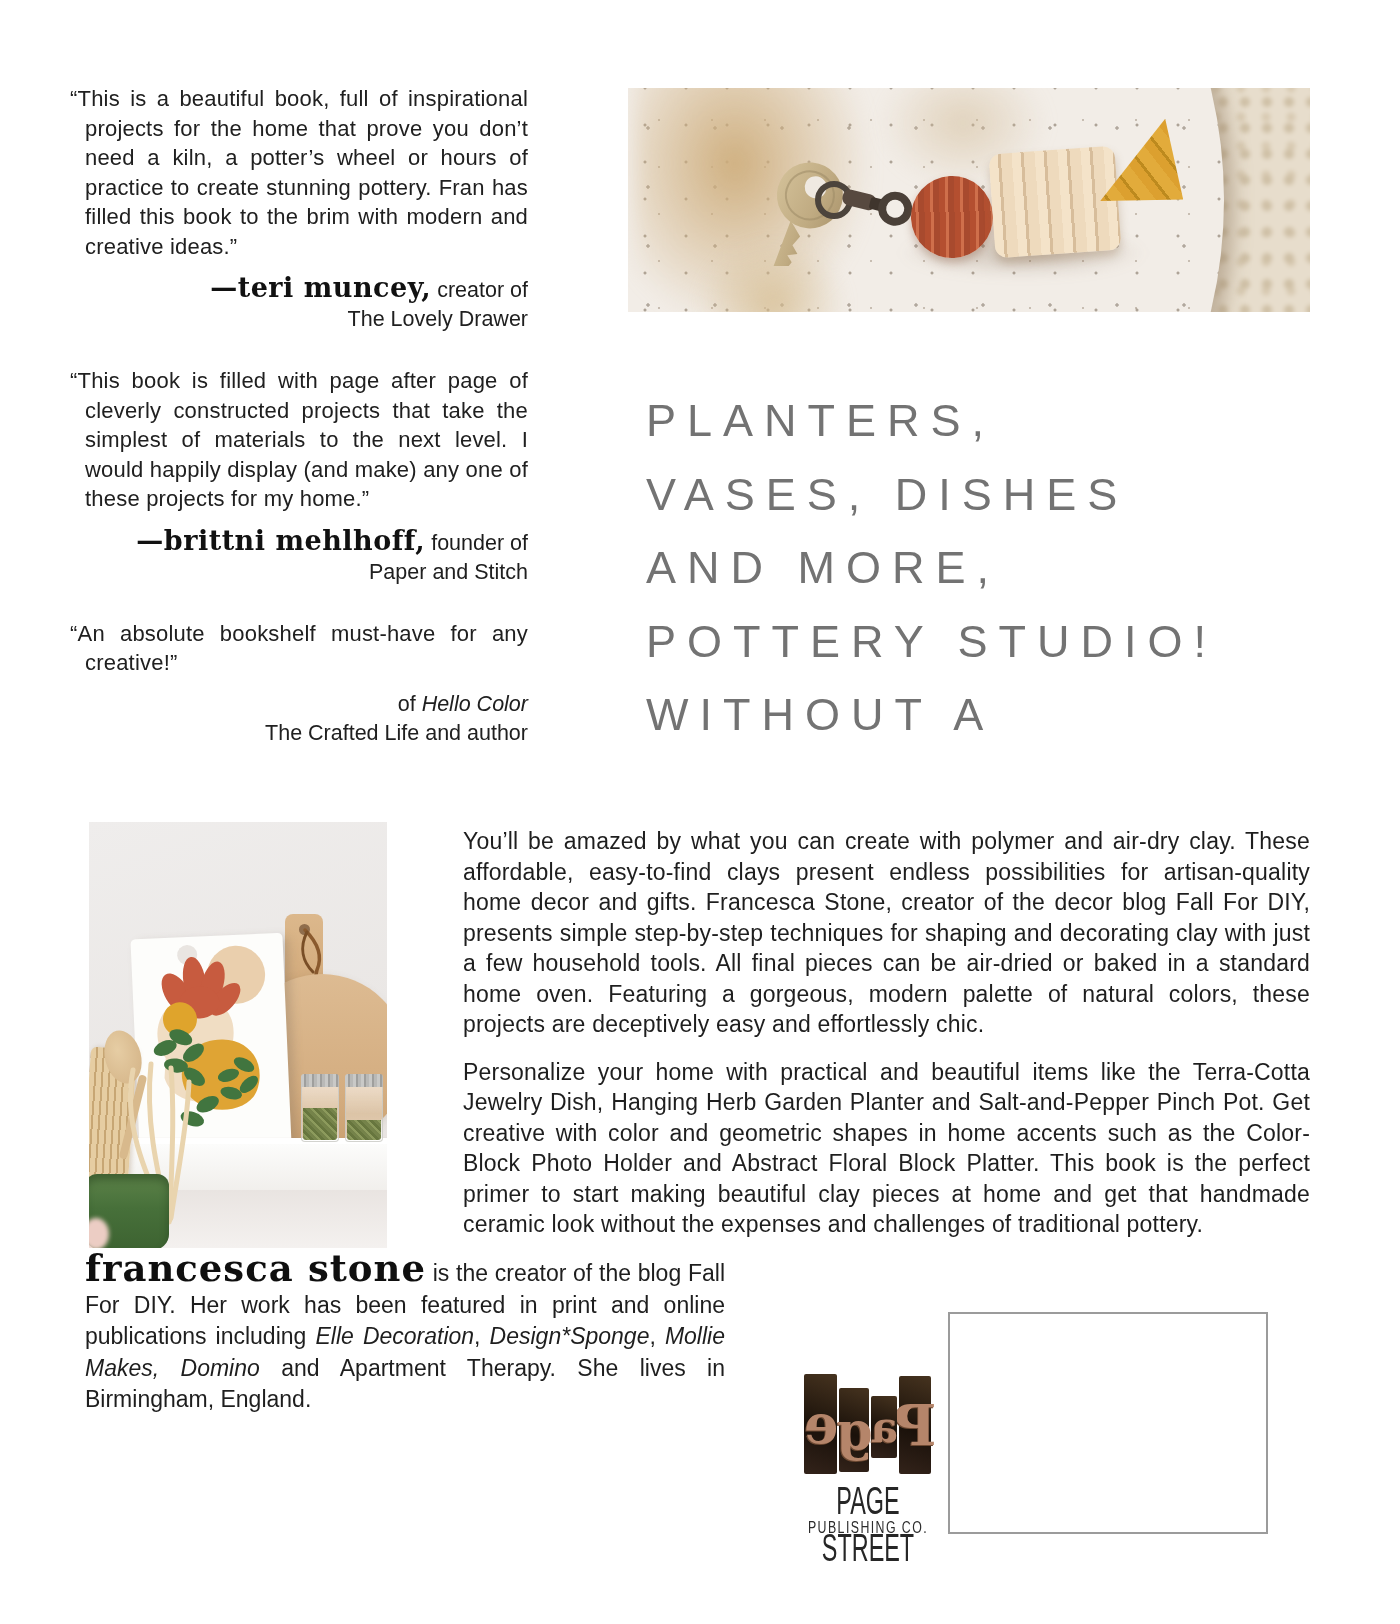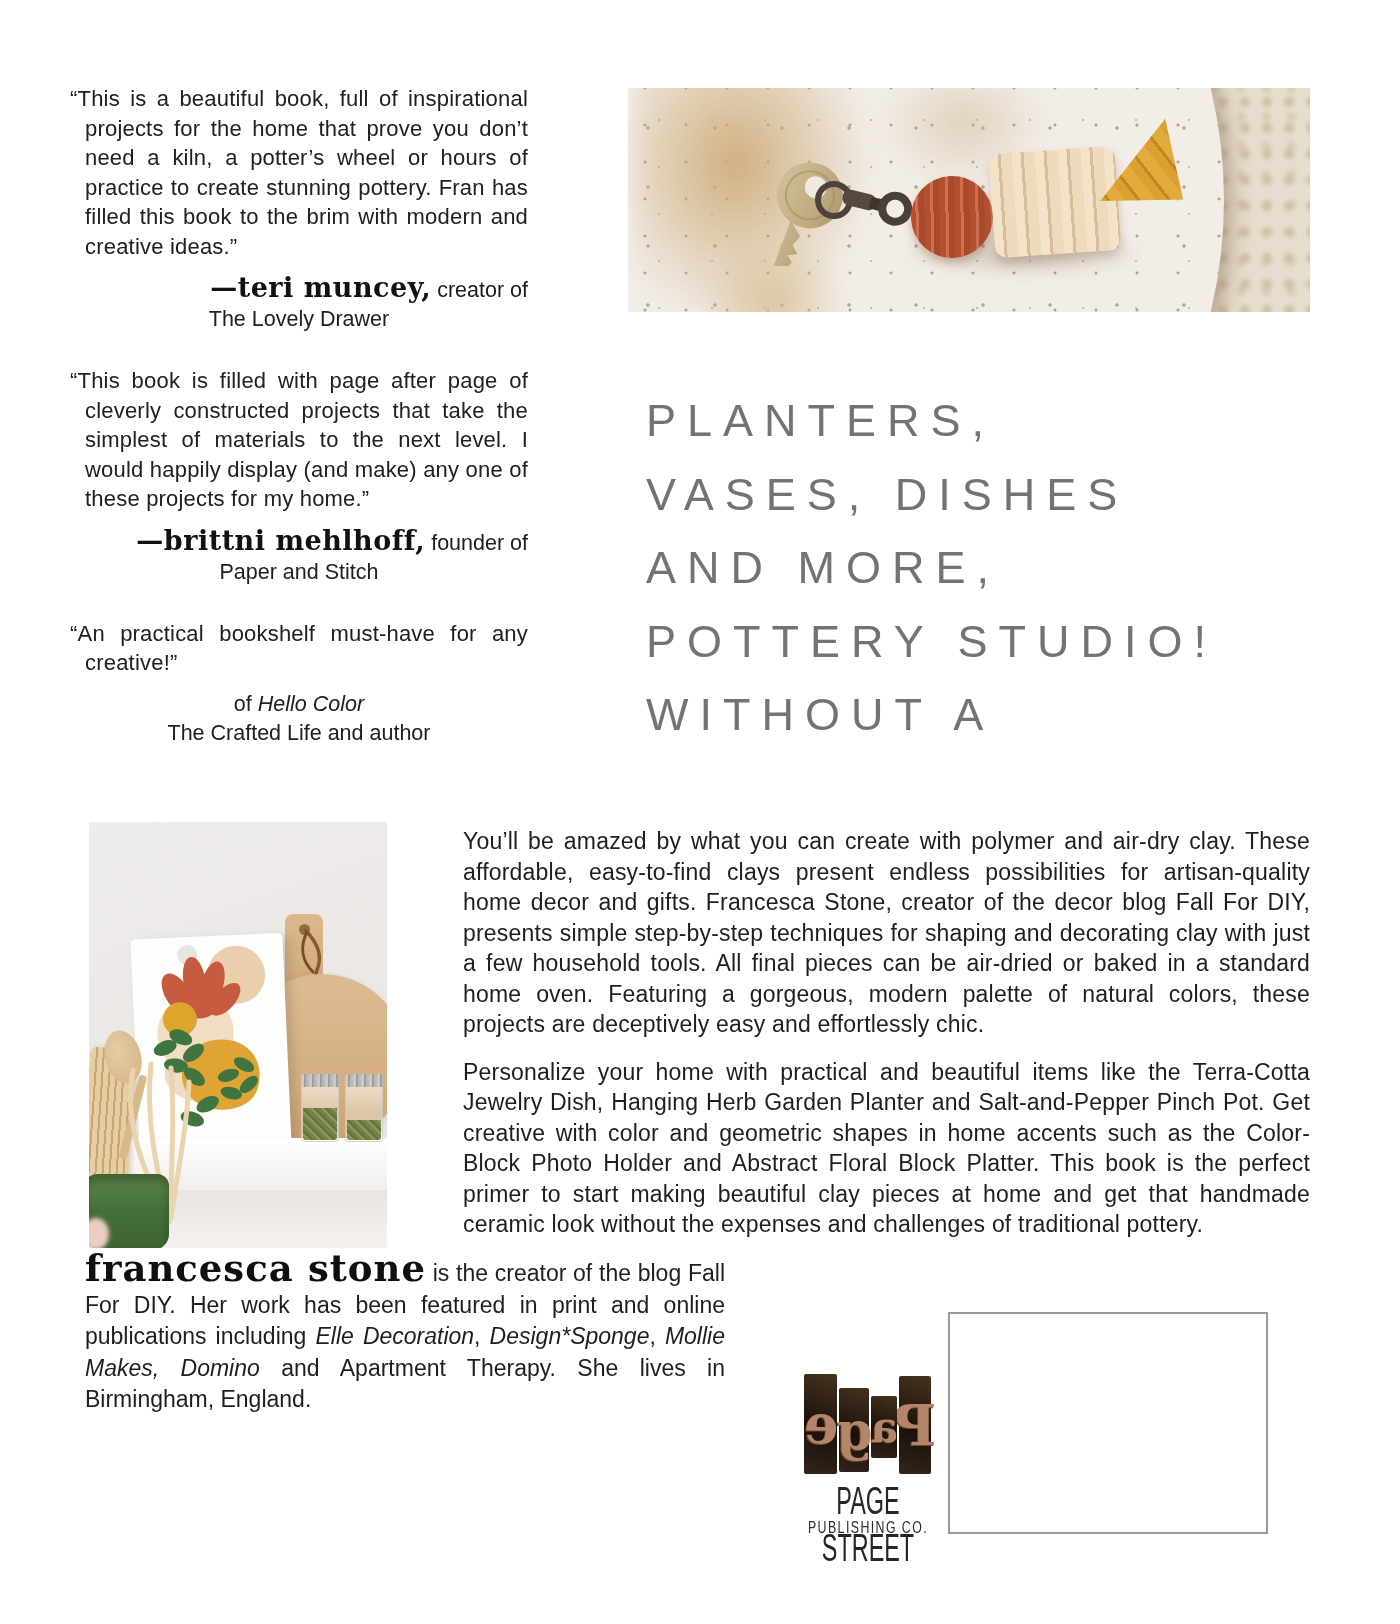--- a/index.html
+++ b/index.html
@@ -12,21 +12,21 @@
   .quote{
     font-size:22px;line-height:29.5px;text-align:justify;letter-spacing:.2px;
     padding-left:15px;text-indent:-15px;margin:0 0 12px 0;color:#202020;
   }
   .attr-block{margin:0 0 32px 0;}
   .attr-line{text-align:right;font-size:21.5px;line-height:30px;}
   .attr-name{
     font-family:"DejaVu Serif", serif;font-weight:bold;font-size:27px;
     letter-spacing:.5px;color:#111;text-align:right;
   }
-  .attr-org{text-align:center;font-size:21.5px;line-height:29px;color:#202020;}
+  .attr-org{text-align:right;font-size:21.5px;line-height:29px;color:#202020;}
   .it{font-style:italic;}
   
   .headline{
     position:absolute;left:646px;top:384px;width:680px;
     font-size:45px;line-height:73.5px;letter-spacing:11px;
     color:#737373;font-weight:400;white-space:nowrap;
   }
   
   .body-col{position:absolute;left:455px;top:818px;width:863px;}
   .body-col p{
@@ -194,21 +194,21 @@
     <div class="attr-line"><span class="attr-name">—teri muncey,</span><span> creator of</span></div>
     <div class="attr-org">The Lovely Drawer</div>
   </div>
 
   <p class="quote">“This book is filled with page after page of cleverly constructed projects that take the simplest of materials to the next level. I would happily display (and make) any one of these projects for my home.”</p>
   <div class="attr-block">
     <div class="attr-line"><span class="attr-name">—brittni mehlhoff,</span><span> founder of</span></div>
     <div class="attr-org">Paper and Stitch</div>
   </div>
 
-  <p class="quote">“An practical bookshelf must-have for any creative!”</p>
+  <p class="quote">“An absolute bookshelf must-have for any creative!”</p>
   <div class="attr-block">
     <div class="attr-org"><span>of </span><span class="it">Hello Color</span></div>
     <div class="attr-org">The Crafted Life and author</div>
   </div>
 </div>
 
 <div class="photo1">
   <div class="p1-knit"></div>
   <div class="p1-plate"></div>
   <div class="p1-blob-a"></div>

